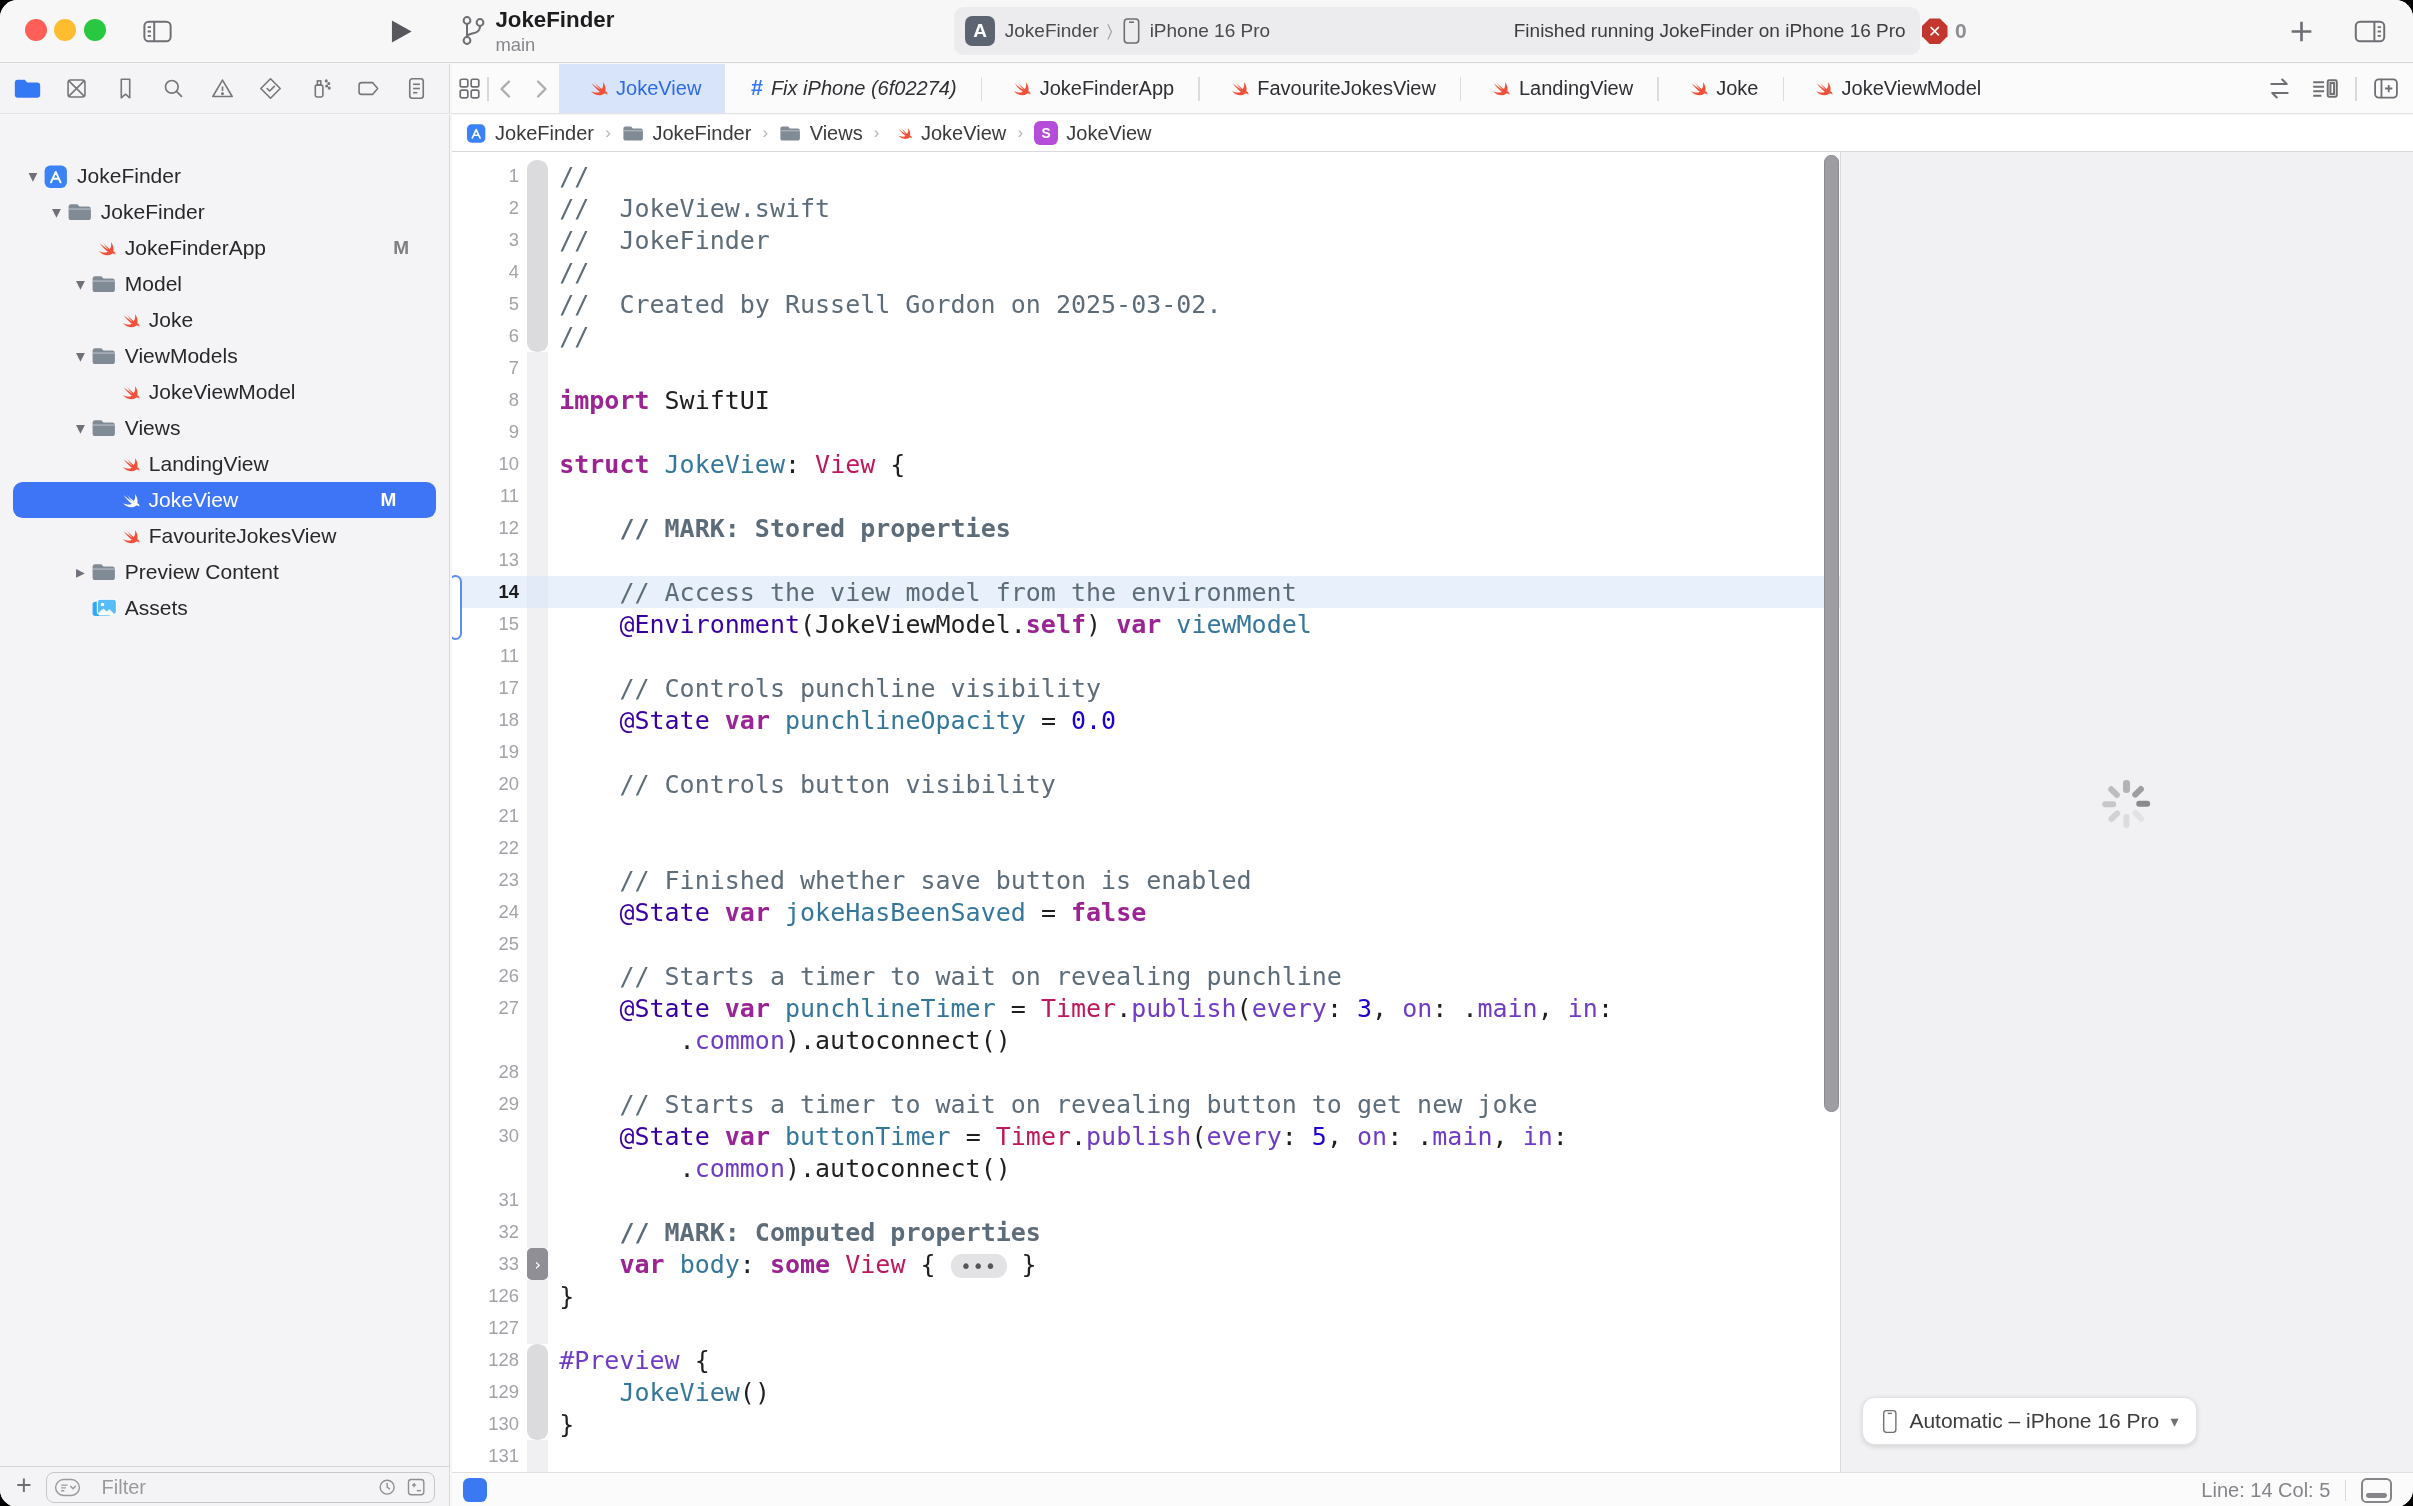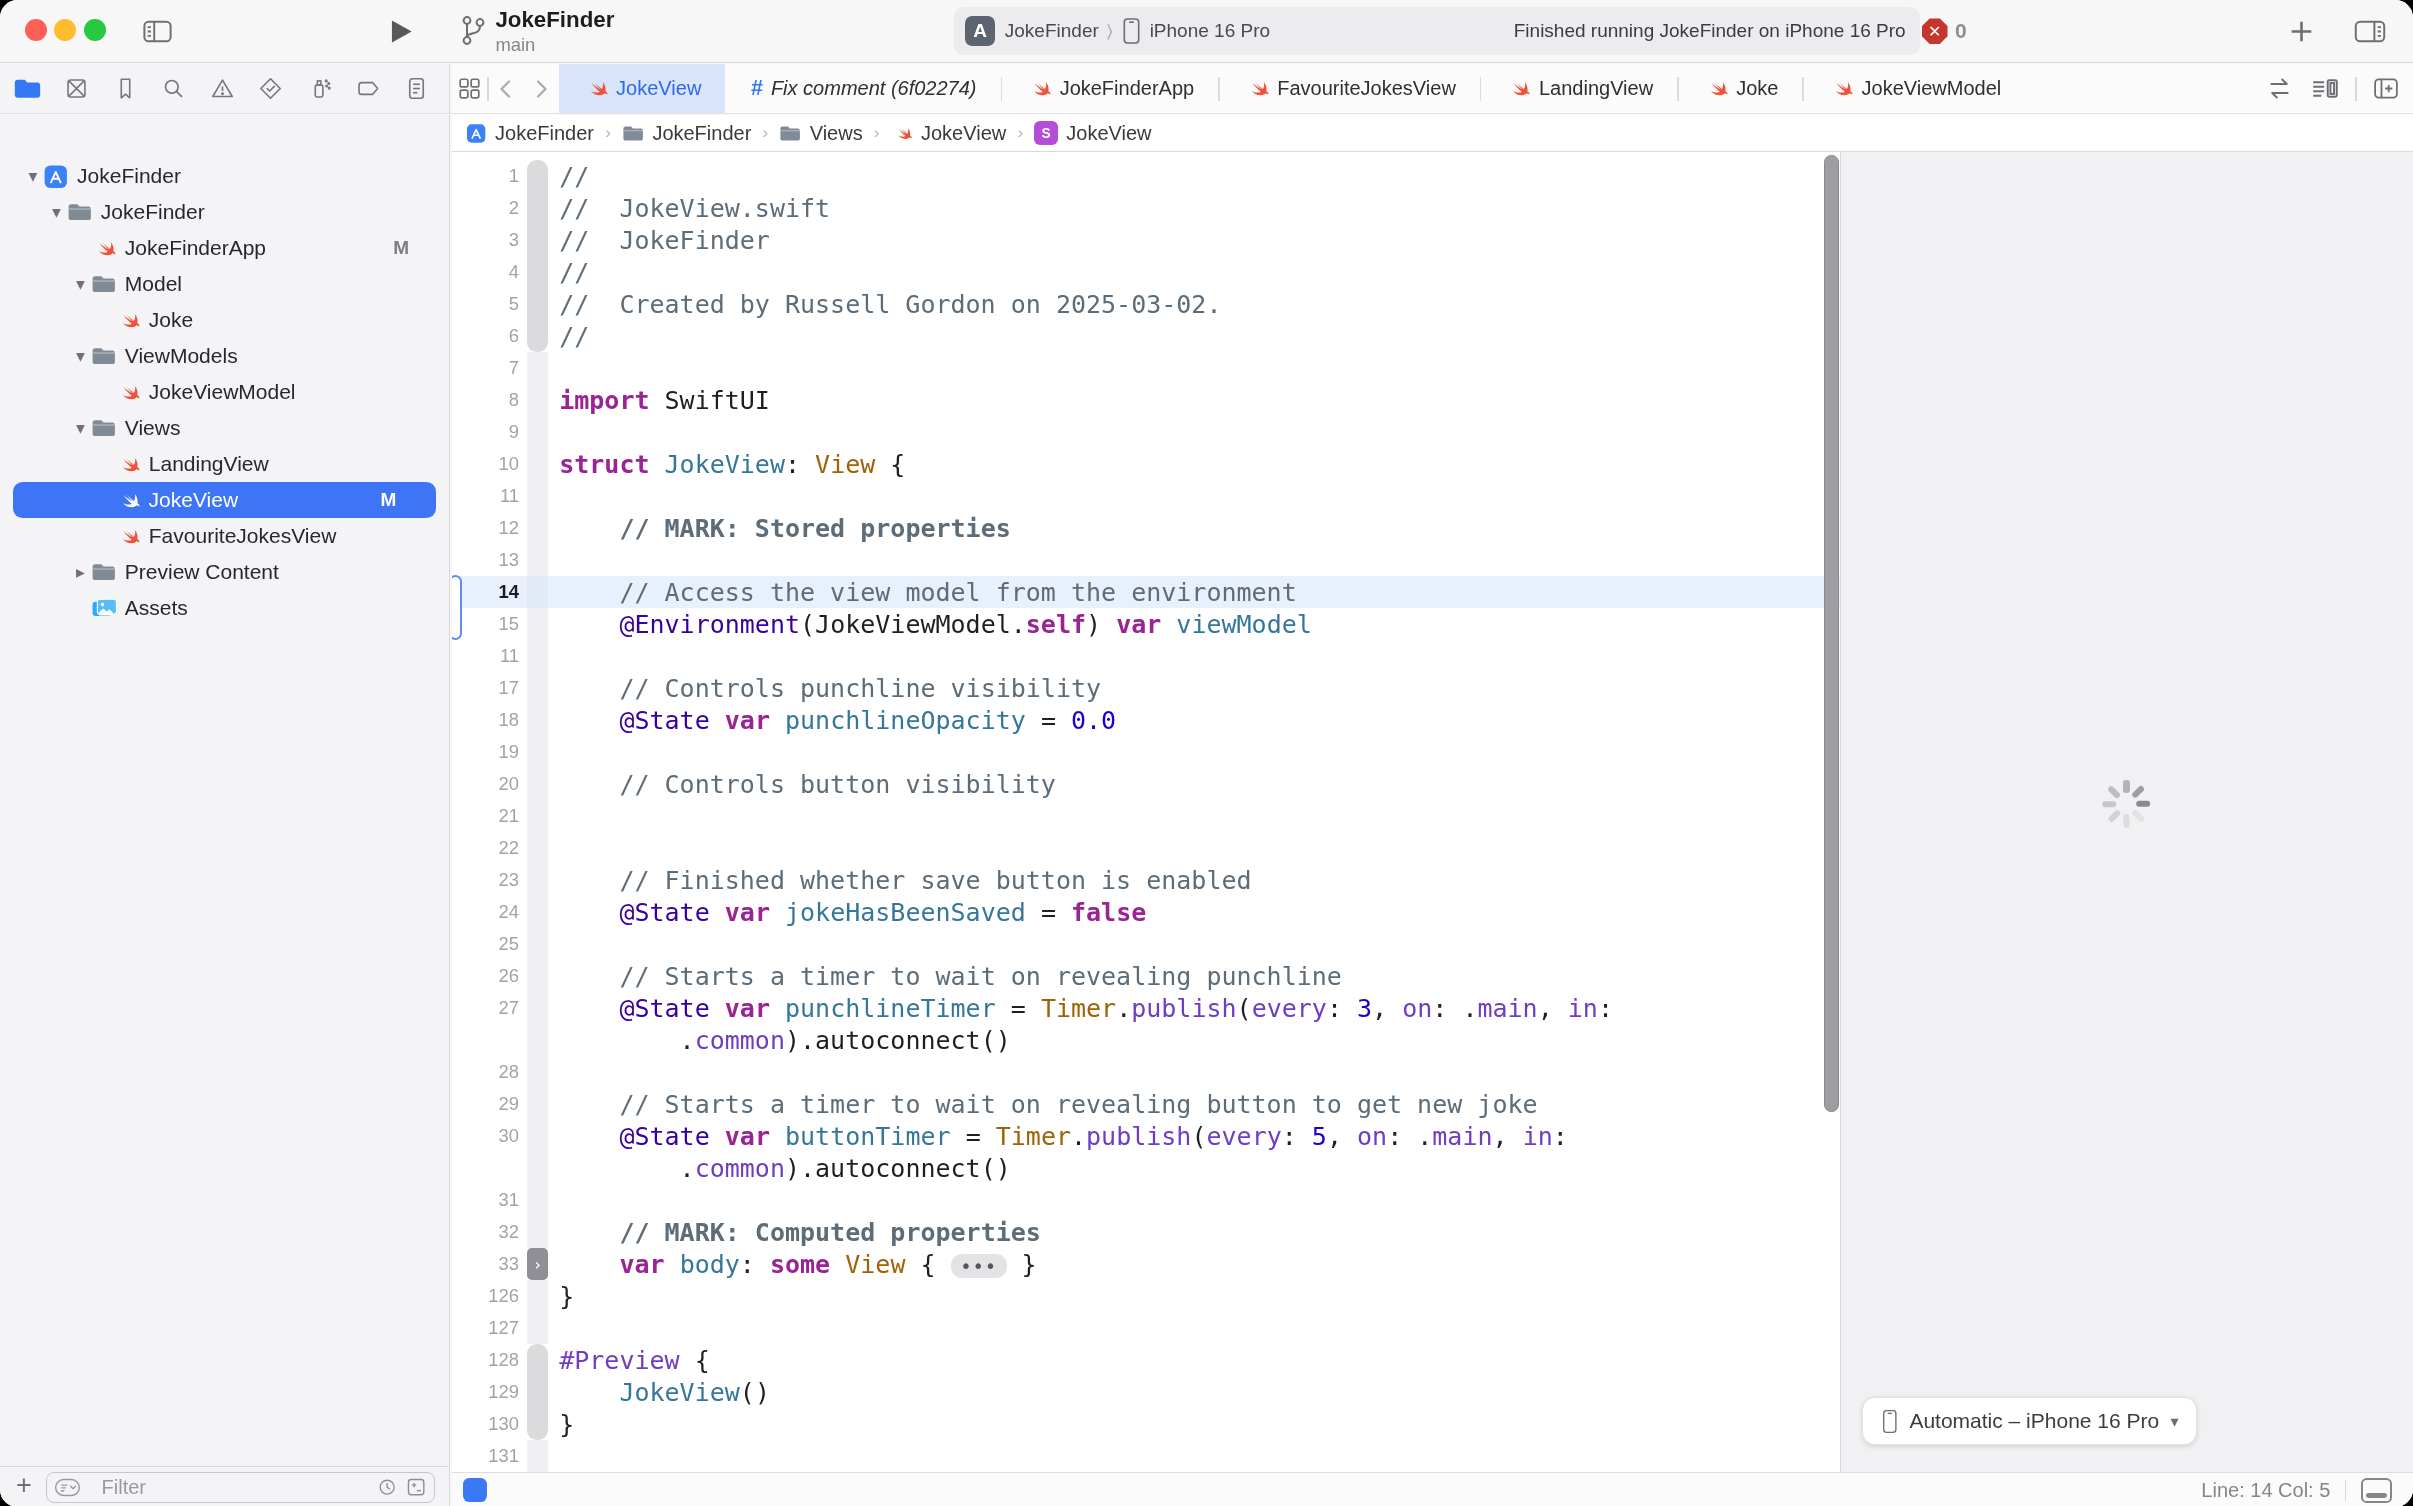--- a/index.html
+++ b/index.html
@@ -71,21 +71,21 @@
   .lnum{width:67px;flex:0 0 67px;text-align:right;padding-right:8px;font-size:18.4px;color:#A2A3A8;font-family:"Liberation Sans",sans-serif;}
   .crow.hl .lnum{color:#1d1d1f;font-weight:600;}
   .ribbon{width:21px;flex:0 0 21px;align-self:stretch;background:#F0F0F2;position:relative;margin-right:11.2px;display:flex;align-items:center;justify-content:center;}
   .crow.hl .ribbon{background:#E1EAF6;}
   .ribbon.cap{background:#DBDBDE;} .ribbon.capTop{background:#DBDBDE;border-radius:9.6px 9.6px 0 0;} .ribbon.capBot{background:#DBDBDE;border-radius:0 0 9.6px 9.6px;}
   .ribbon.fold{background:#8F8F95;border-radius:4.8px;color:#fff;font-size:16px;}
   .codeline{white-space:pre;font-size:25px;color:#1f1f22;}
   .tok-c{color:#5D6C79;} .tok-cb{color:#5D6C79;font-weight:700;}
   .tok-k{color:#9B2393;font-weight:700;}
   .tok-a{color:#3900A0;font-weight:500;}
-  .tok-i{color:#a16207;margin-top:15px;}
+  .tok-i{color:#be185d;margin-top:15px;}
   .tok-m{color:#6F3CC6;}
   .tok-t{color:#35779B;}
   .tok-n{color:#1C00CF;}
   .tok-p{color:#1f1f22;}
   .foldpill{display:inline-block;background:#E3E3E6;color:#55555a;border-radius:11.2px;padding:0 9.6px;font-size:19px;line-height:24px;vertical-align:middle;letter-spacing:0.8px;}
   .changebar{position:absolute;left:-3.2px;top:423px;width:12.8px;height:65px;border:2.4px solid #5F8EF0;border-radius:8px;background:#fff;box-sizing:border-box;}
   .scrollthumb{position:absolute;right:2.4px;top:3.2px;width:12.8px;height:955px;background:#9D9DA2;border-radius:7.2px;border:0.8px solid #8a8a8f;}
   
   .preview{position:absolute;left:1840px;top:152px;width:649px;height:1320px;background:#F1F1F3;border-left:1.6px solid #DADADC;box-sizing:border-box;padding-left:20px;}
   .spinner{position:absolute;left:260px;top:626px;width:51px;height:51px;}
@@ -259,21 +259,21 @@
             <span class="ticn swiftc">
               <svg width="25.5" height="25.5" viewBox="0 0 28 28">
                 <path fill="currentColor" d="M23.6 19.4c2.1-4 1.4-8.9-1.8-12.9.8 2.8.3 5.6-1.1 7.8-2.9-2.2-6.2-5.1-8.2-7.5 2.1 3.1 4.9 6.2 7 8.4-3.4-1.9-7.7-5-10.1-7.4 2.3 3.6 6 7.3 9.1 9.5-2 1.3-5.7 1.5-9.8-.9 3.2 4.4 9.9 6.2 14 3.5 1.5-1 3-.6 3.9.8.5-1.2.2-2.3-1-3.3-.7-.6-1.4-.6-2 0z"></path>
               </svg>
             </span>
             <span class="tlbl">JokeView</span>
           </div>
           <div style="width: 1.6px;"></div>
           <div class="tab italic">
             <span class="hash">#</span>
-            <span class="tlbl">Fix comment (6f02274)</span>
+            <span class="tlbl">Fix iPhone (6f02274)</span>
           </div>
           <div class="tabsep"></div>
           <div class="tab">
             <span class="ticn swiftc">
               <svg width="25.5" height="25.5" viewBox="0 0 28 28">
                 <path fill="currentColor" d="M23.6 19.4c2.1-4 1.4-8.9-1.8-12.9.8 2.8.3 5.6-1.1 7.8-2.9-2.2-6.2-5.1-8.2-7.5 2.1 3.1 4.9 6.2 7 8.4-3.4-1.9-7.7-5-10.1-7.4 2.3 3.6 6 7.3 9.1 9.5-2 1.3-5.7 1.5-9.8-.9 3.2 4.4 9.9 6.2 14 3.5 1.5-1 3-.6 3.9.8.5-1.2.2-2.3-1-3.3-.7-.6-1.4-.6-2 0z"></path>
               </svg>
             </span>
             <span class="tlbl">JokeFinderApp</span>
           </div>

